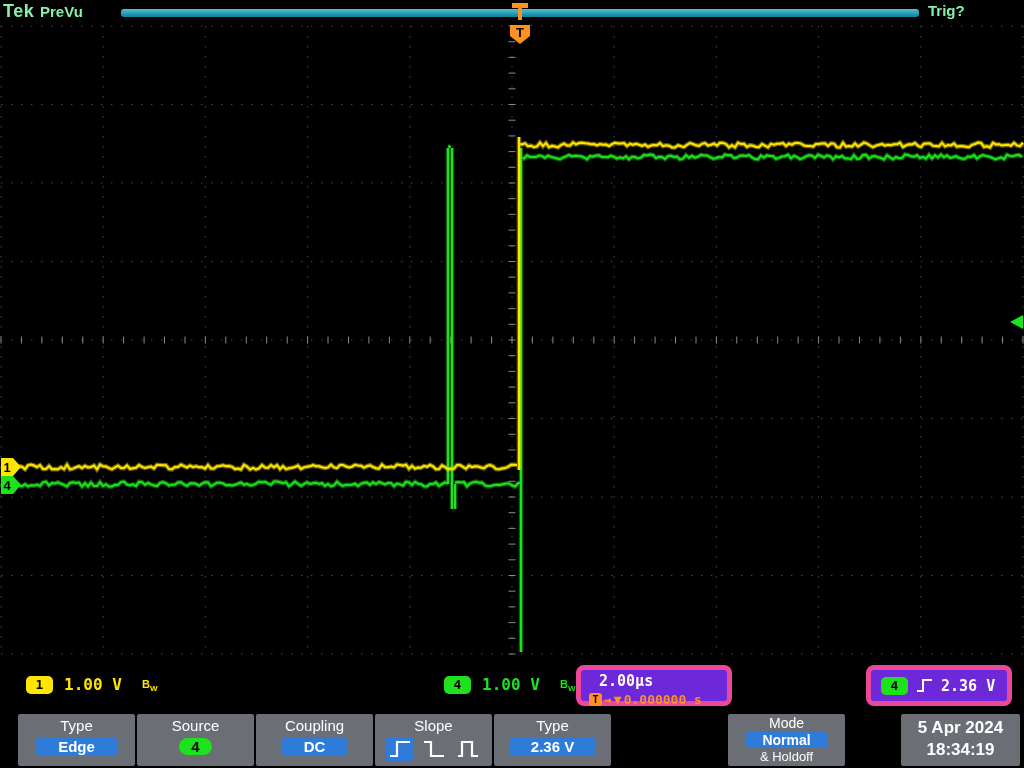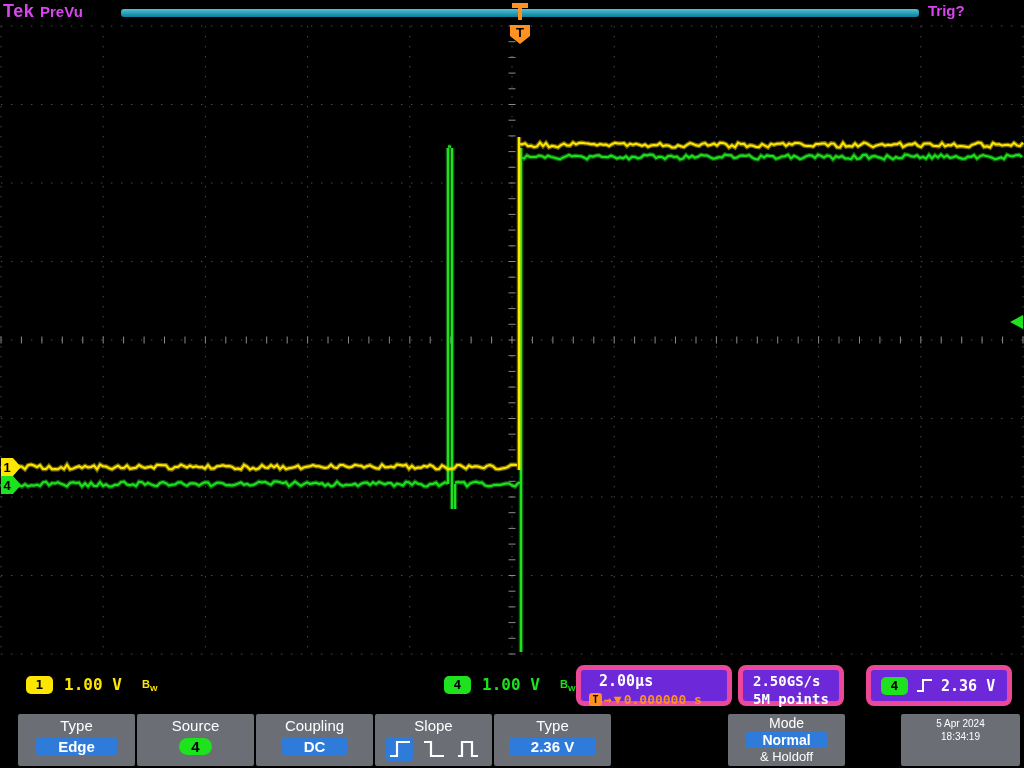--- a/index.html
+++ b/index.html
@@ -2,21 +2,21 @@
 <html style="--ch1: #ffe600; --ch4: #1de21d; --trig: #ff9120; --hl: #2e7bd9; --btn: #6b6f75; --recbar-hi: #4fc3d8; --recbar-lo: #0b7e98;"><head>
 <meta charset="utf-8">
 <style>
   *{margin:0;padding:0;box-sizing:border-box}
   html,body{background:#111}
   .scope{position:relative;width:1024px;height:768px;background:#000;overflow:hidden;
          font-family:"Liberation Sans",sans-serif}
   #scope-svg{position:absolute;left:0;top:0;z-index:1}
 
   
-  .top{position:absolute;left:0;top:0;width:980px;height:24px;z-index:3;color:#d946ef}
+  .top{position:absolute;left:0;top:0;width:980px;height:24px;z-index:3;color:#86efac}
   .logo{position:absolute;left:3px;top:1px;font-size:18px;font-weight:bold;letter-spacing:0.5px}
   .prevu{position:absolute;left:40px;top:3px;font-size:15px;font-weight:bold}
   .recbar{position:absolute;left:121px;top:9px;width:798px;height:8px;border-radius:3px;
           background:linear-gradient(var(--recbar-hi) 0%, var(--recbar-lo) 100%)}
   .rec-t{position:absolute;left:510px;top:3px;width:20px;height:17px}
   .rec-t-h{position:absolute;left:2px;top:0;width:16px;height:5px;background:var(--trig)}
   .rec-t-v{position:absolute;left:8px;top:5px;width:4px;height:12px;background:var(--trig)}
   .trigq{position:absolute;left:928px;top:2px;font-size:15px;font-weight:bold}
 
   
@@ -52,21 +52,21 @@
   .hl{display:inline-block;background:var(--hl);padding:0 22px;border-radius:2px;
       font-size:15px;font-weight:bold;margin-top:4px;color:#fff}
   .src{display:inline-block;background:var(--ch4);color:#000;padding:0 12px;border-radius:9px;
        font-size:15px;font-weight:bold;margin-top:4px}
   .slopes{display:flex;justify-content:center;align-items:center;gap:7px;margin-top:3px}
   .sl{width:27px;height:24px;display:inline-flex;align-items:center;justify-content:center;border-radius:3px}
   .sl.sel{background:var(--hl)}
   .btn-mode .ttl{margin-top:1px;font-size:14px}
   .btn-mode .hl{margin-top:0;font-size:14px;padding:0 16px}
   .btn-mode .sub{font-size:13px;margin-top:0}
-  .dt{font-size:10px;font-weight:normal;margin-top:4px}
+  .dt{font-size:17px;font-weight:bold;margin-top:4px}
 </style>
 </head>
 <body>
 
 <div class="scope">
 
   <svg id="scope-svg" width="1024" height="768" viewBox="0 0 1024 768">
       <line x1="1" y1="26" x2="1" y2="654" stroke="#4b4b55" stroke-width="1" stroke-dasharray="1.4 8.6"></line>
       <line x1="103.2" y1="26" x2="103.2" y2="654" stroke="#4b4b55" stroke-width="1" stroke-dasharray="1.4 8.6"></line>
       <line x1="205.4" y1="26" x2="205.4" y2="654" stroke="#4b4b55" stroke-width="1" stroke-dasharray="1.4 8.6"></line>
@@ -125,24 +125,20 @@
     <div class="rbox tbox">
       <div class="tb-main">2.00µs</div>
       <div class="tb-trig">
         <span class="t-ic">T</span>
         <span>→</span>
         <span>▼</span>
         <span>0.000000 s</span>
       </div>
     </div>
 
-    <div class="rbox abox">
-      <div>2.50GS/s</div>
-      <div>5M points</div>
-    </div>
 
     <div class="rbox gbox">
       <span class="badge" style="background:var(--ch4)">4</span>
       <svg width="17" height="15" viewBox="0 0 17 15">
         <path d="M1 13 H7 V2 H16" stroke="#fff" stroke-width="2" fill="none"></path>
       </svg>
       <span class="lvl">2.36 V</span>
     </div>
   </div>
 

